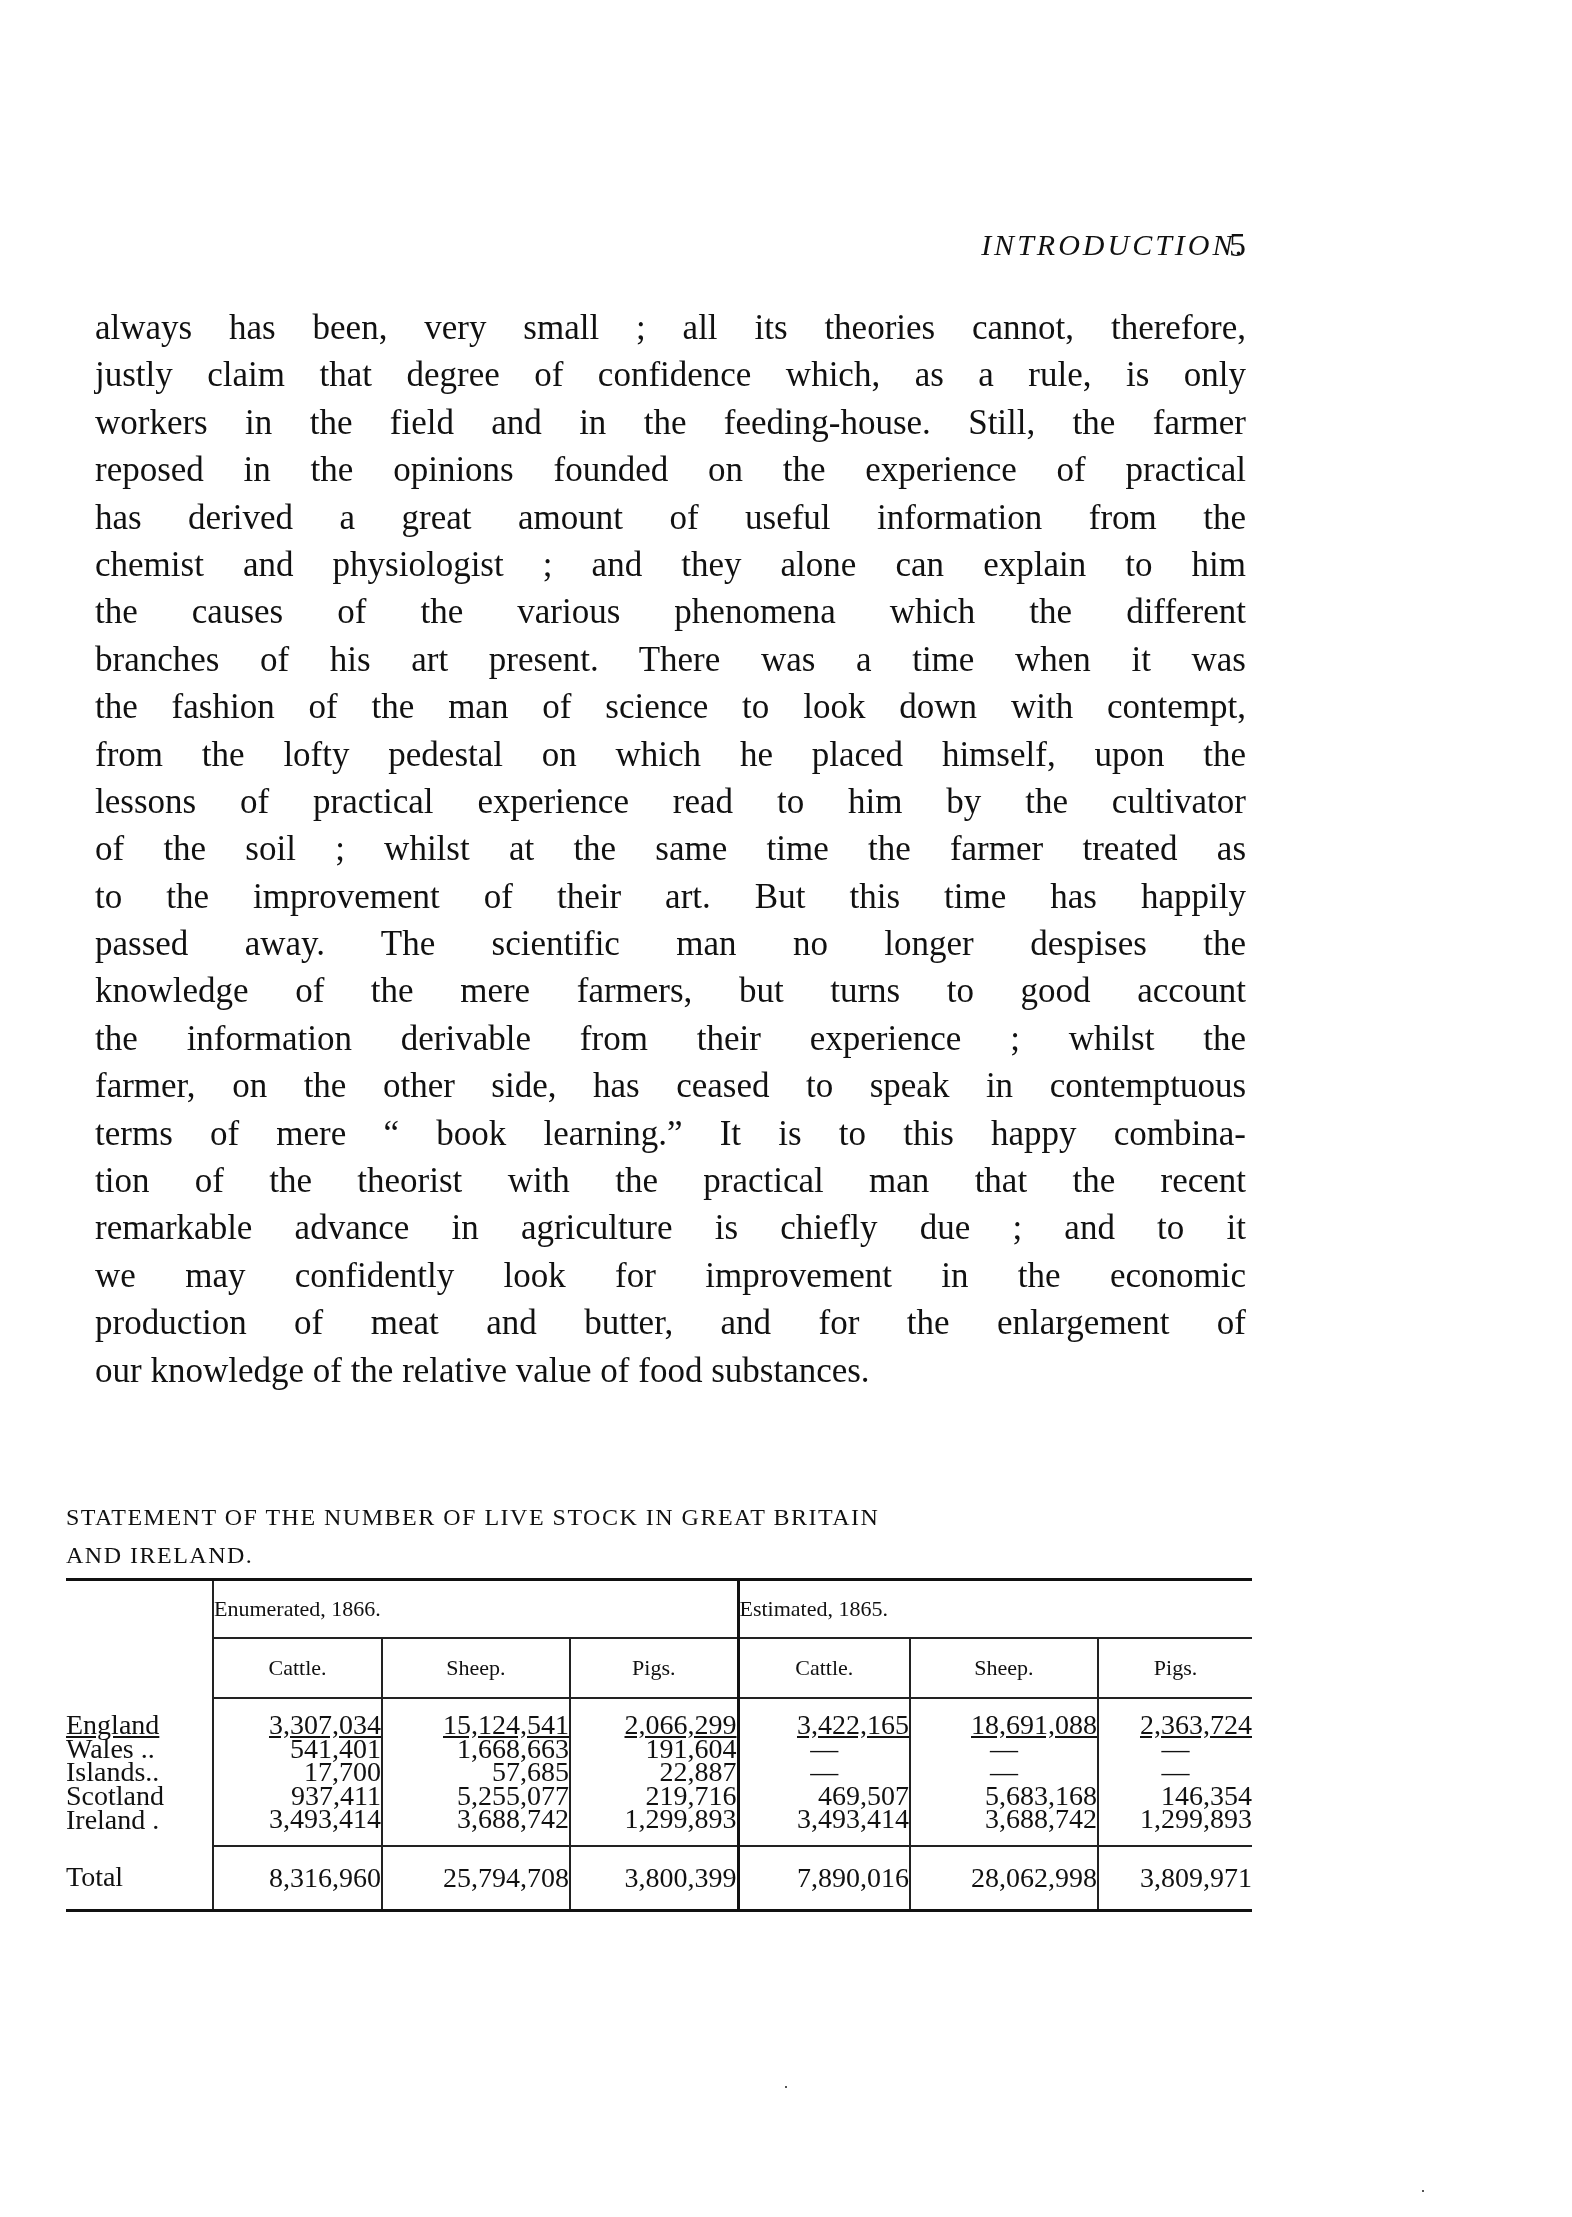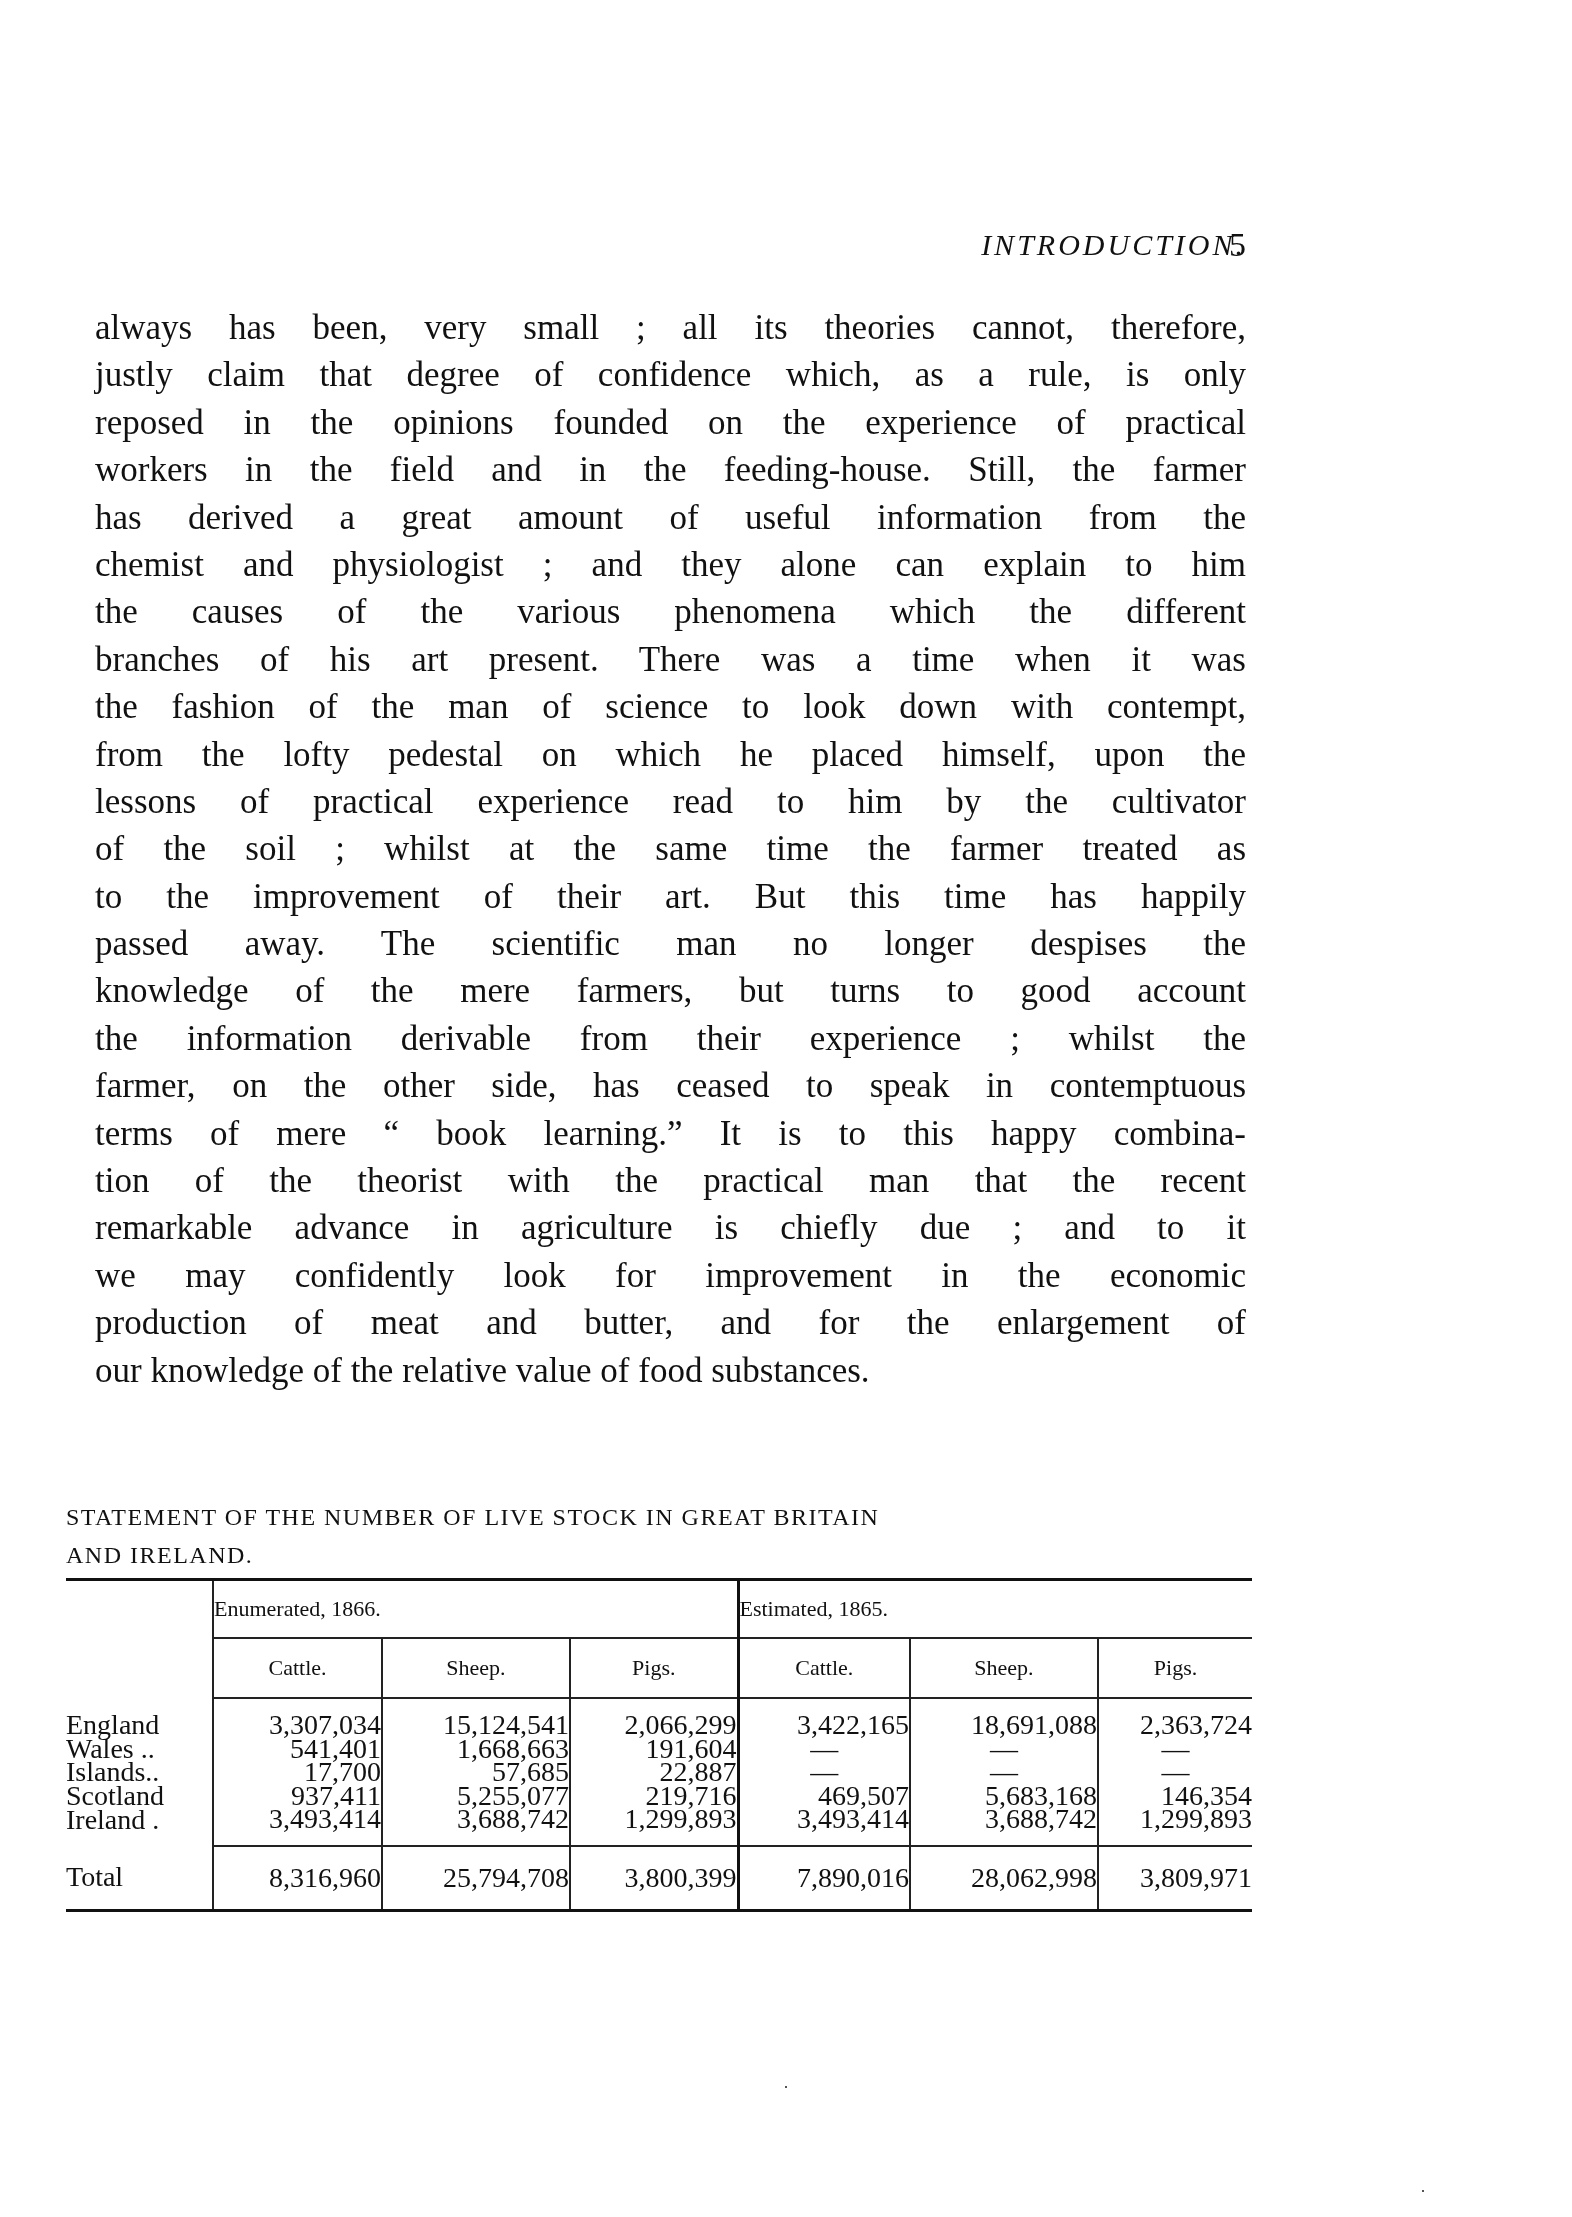--- a/index.html
+++ b/index.html
@@ -24,39 +24,39 @@
   th.group { height: 56px; font-size: 22px; text-align: left; vertical-align: middle;
              border-bottom: 2px solid #222; }
   th.sub { height: 58px; font-size: 22px; text-align: center; vertical-align: middle;
            border-bottom: 2px solid #222; }
   .vl { border-left: 2px solid #222; }
   .vlb { border-left: 3px solid #111; }
   td.stub { text-align: left; padding-left: 4px; white-space: nowrap; }
   td.num { text-align: right; padding-right: 6px; white-space: nowrap; }
   td.dash { text-align: center; }
   tr.data td { height: 23.5px; line-height: 23.5px; }
-  tr.data.first td { padding-top: 14px; }
+  tr.data.first td { padding-top: 14px; text-decoration: underline; }
   tr.data.lastrow td { padding-bottom: 14px; }
   tr.total td { height: 62px; border-top: 2px solid #222; vertical-align: middle; }
   td.stub-total { text-align: left; padding-right: 6px; }
   .speck { position: absolute; width: 2px; height: 2px; background: #555; }
 </style>
 </head>
 <body>
 
 <div class="running-head">
   <div class="running-title">INTRODUCTION.</div>
   <div class="page-number">5</div>
 </div>
 
 <div class="body-text">
   <span class="line">always has been, very small ; all its theories cannot, therefore,</span>
   <span class="line">justly claim that degree of confidence which, as a rule, is only</span>
+  <span class="line">workers in the field and in the feeding-house.  Still, the farmer</span>
   <span class="line">reposed in the opinions founded on the experience of practical</span>
-  <span class="line">workers in the field and in the feeding-house.  Still, the farmer</span>
   <span class="line">has derived a great amount of useful information from the</span>
   <span class="line">chemist and physiologist ; and they alone can explain to him</span>
   <span class="line">the causes of the various phenomena which the different</span>
   <span class="line">branches of his art present.  There was a time when it was</span>
   <span class="line">the fashion of the man of science to look down with contempt,</span>
   <span class="line">from the lofty pedestal on which he placed himself, upon the</span>
   <span class="line">lessons of practical experience read to him by the cultivator</span>
   <span class="line">of the soil ; whilst at the same time the farmer treated as</span>
   <span class="line">to the improvement of their art.  But this time has happily</span>
   <span class="line">passed away.  The scientific man no longer despises the</span>

